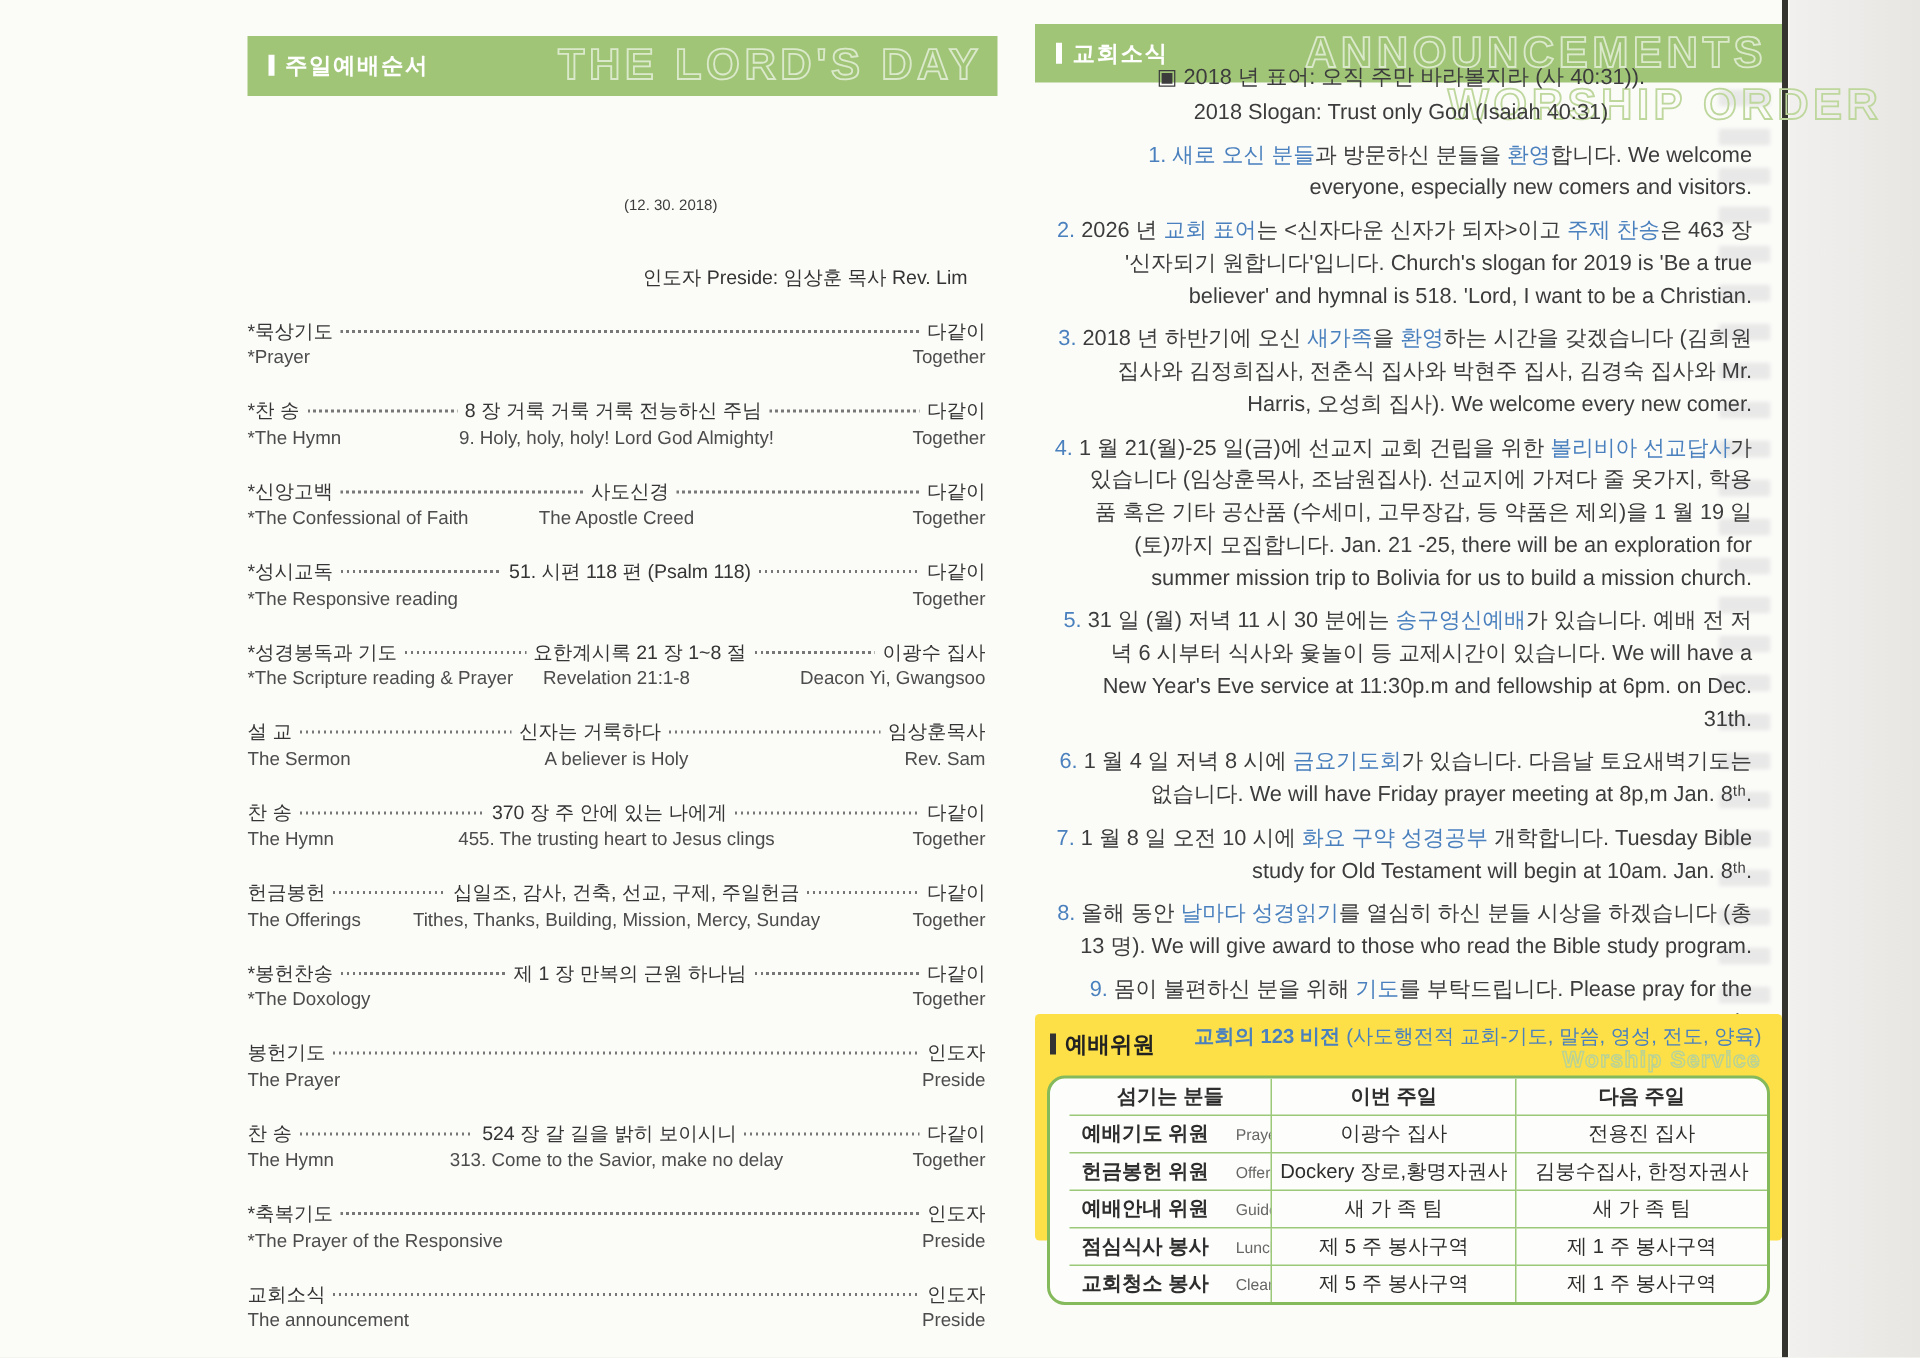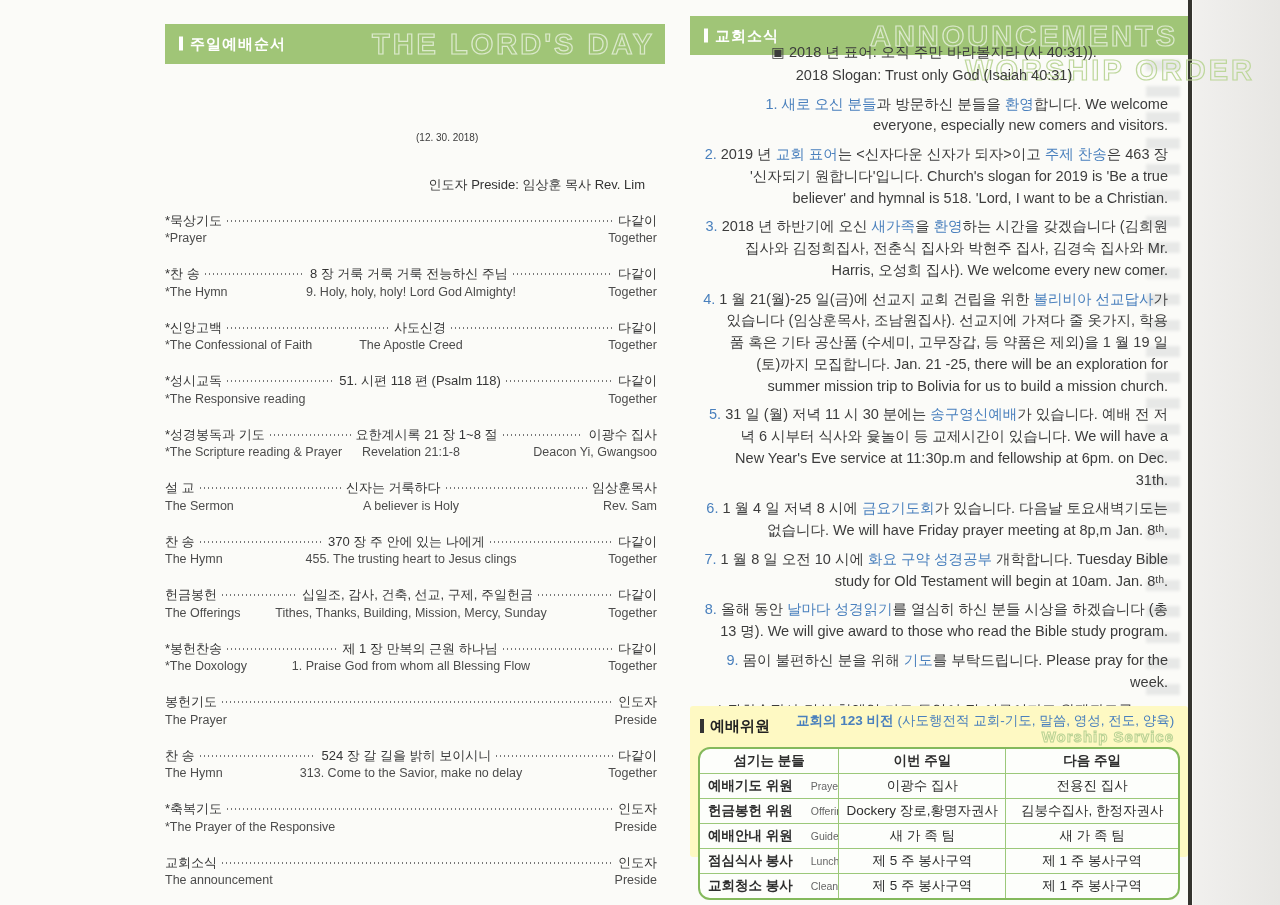--- a/index.html
+++ b/index.html
@@ -44,31 +44,31 @@
   
   .ann-box{position:absolute;left:700px;top:42px;width:468px;font-size:14.5px;
     line-height:1.5;color:#3c3c3c;}
   .slogan{text-align:center;margin:0 0 1px 0;}
   .slogan-en{text-align:center;margin:0 0 7px 0;}
   .ann{margin:0 0 7px 0;padding-left:17px;text-indent:-17px;text-align:right;}
   .blue{color:#4a80bd;}
   .bullet{margin:1px 0;padding-left:28px;text-indent:-11px;}
 
   
-  .ws-panel{position:absolute;left:690px;top:706px;width:498px;height:151px;
-    background:#fef9c3;border-radius:3px;}
+  .ws-panel{position:absolute;left:690px;top:676px;width:498px;height:151px;
+    background:#fde047;border-radius:3px;}
   .ws-head{position:relative;height:40px;}
   .ws-section{position:absolute;left:10px;top:11px;font-size:15px;font-weight:bold;color:#222;white-space:nowrap;}
   .ws-section .bar{display:inline-block;width:4px;height:14px;background:#333;margin-right:6px;vertical-align:-2px;}
   .ws-vision{position:absolute;left:106px;top:6px;font-size:13.5px;color:#4a80bd;white-space:nowrap;}
   .ws-vision .t{font-weight:bold;margin-right:4px;}
   .ws-watermark{position:absolute;right:14px;top:22px;font-size:15px;font-weight:bold;
     letter-spacing:1px;color:transparent;-webkit-text-stroke:1px #b9d295;white-space:nowrap;}
   .ws-tablewrap{position:absolute;left:8px;top:41px;right:8px;border:2px solid #84b95c;
-    border-radius:12px;overflow:hidden;background:#fdfefb;}
+    border-radius:12px;overflow:hidden;background:#fdfefb;padding-left:13px;}
   table.ws{width:100%;border-collapse:collapse;table-layout:fixed;font-size:13.5px;color:#2e2e2e;}
   table.ws col.c1{width:29%;} table.ws col.c2{width:35%;} table.ws col.c3{width:36%;}
   table.ws th,table.ws td{border:1px solid #9cc87a;height:24px;padding:0 4px;text-align:center;
     overflow:hidden;white-space:nowrap;}
   table.ws th{font-weight:bold;}
   table.ws td.role{text-align:left;padding-left:8px;font-weight:bold;}
   table.ws td.role .en{font-weight:normal;font-size:10.5px;color:#666;margin-left:18px;}
   table.ws tr>*:first-child{border-left:none;} table.ws tr>*:last-child{border-right:none;}
   table.ws tr:first-child>*{border-top:none;} table.ws tr:last-child>*{border-bottom:none;}
 </style>
@@ -202,21 +202,20 @@
       <div class="wo-item">
         <div class="wo-ko">
           <span>*봉헌찬송</span>
           <span class="leader"></span>
           <span>제 1 장  만복의 근원 하나님</span>
           <span class="leader"></span>
           <span>다같이</span>
         </div>
         <div class="wo-en">
           <span class="l">*The Doxology</span>
-          <span class="c">1. Praise God from whom all Blessing Flow</span>
           <span class="r">Together</span>
         </div>
       </div>
       <div class="wo-item">
         <div class="wo-ko">
           <span>봉헌기도</span>
           <span class="leader"></span>
           <span>인도자</span>
         </div>
         <div class="wo-en">
@@ -264,21 +263,21 @@
 
   <div class="band band-right">
     <span class="tab"><span class="bar"></span><span>교회소식</span></span>
     <span class="outline-on-band">ANNOUNCEMENTS</span>
   </div>
 
   <div class="ann-box" id="ann-box">
     <p class="slogan">▣ 2018 년 표어: 오직 주만 바라볼지라 (사 40:31)).</p>
     <p class="slogan-en">2018 Slogan: Trust only God (Isaiah 40:31)</p>
   <p class="ann"><span class="blue">1. </span><span class="blue">새로 오신 분들</span><span>과 방문하신 분들을 </span><span class="blue">환영</span><span>합니다. We welcome everyone, especially new comers and visitors.</span></p>
-      <p class="ann"><span class="blue">2. </span><span>2019 년 </span><span class="blue">교회 표어</span><span>는 &lt;신자다운 신자가 되자&gt;이고 </span><span class="blue">주제 찬송</span><span>은 463 장 '신자되기 원합니다'입니다. Church's slogan for 2019 is 'Be a true believer' and hymnal is 518. 'Lord, I want to be a Christian.</span></p>
+      <p class="ann"><span class="blue">2. </span><span>2026 년 </span><span class="blue">교회 표어</span><span>는 &lt;신자다운 신자가 되자&gt;이고 </span><span class="blue">주제 찬송</span><span>은 463 장 '신자되기 원합니다'입니다. Church's slogan for 2019 is 'Be a true believer' and hymnal is 518. 'Lord, I want to be a Christian.</span></p>
       <p class="ann"><span class="blue">3. </span><span>2018 년 하반기에 오신 </span><span class="blue">새가족</span><span>을 </span><span class="blue">환영</span><span>하는 시간을 갖겠습니다 (김희원집사와 김정희집사, 전춘식 집사와 박현주 집사, 김경숙 집사와 Mr. Harris, 오성희 집사). We welcome every new comer.</span></p>
       <p class="ann"><span class="blue">4. </span><span>1 월 21(월)-25 일(금)에 선교지 교회 건립을 위한 </span><span class="blue">볼리비아 선교답사</span><span>가 있습니다 (임상훈목사, 조남원집사). 선교지에 가져다 줄 옷가지, 학용품 혹은 기타 공산품 (수세미, 고무장갑, 등 약품은 제외)을 1 월 19 일(토)까지 모집합니다. Jan. 21 -25, there will be an exploration for summer mission trip to Bolivia for us to build a mission church.</span></p>
       <p class="ann"><span class="blue">5. </span><span>31 일 (월) 저녁 11 시 30 분에는 </span><span class="blue">송구영신예배</span><span>가 있습니다. 예배 전 저녁 6 시부터 식사와 윷놀이 등 교제시간이 있습니다. We will have a New Year's Eve service at 11:30p.m and fellowship at 6pm. on Dec. 31th.</span></p>
       <p class="ann"><span class="blue">6. </span><span>1 월 4 일 저녁 8 시에 </span><span class="blue">금요기도회</span><span>가 있습니다. 다음날 토요새벽기도는 없습니다. We will have Friday prayer meeting at 8p,m Jan. 8ᵗʰ.</span></p>
       <p class="ann"><span class="blue">7. </span><span>1 월 8 일 오전 10 시에 </span><span class="blue">화요 구약 성경공부</span><span> 개학합니다. Tuesday Bible study for Old Testament will begin at 10am. Jan. 8ᵗʰ.</span></p>
       <p class="ann"><span class="blue">8. </span><span>올해 동안 </span><span class="blue">날마다 성경읽기</span><span>를 열심히 하신 분들 시상을 하겠습니다 (총 13 명). We will give award to those who read the Bible study program.</span></p>
       <p class="ann"><span class="blue">9. </span><span>몸이 불편하신 분을 위해 </span><span class="blue">기도</span><span>를 부탁드립니다. Please pray for the week.</span></p>
       <p class="bullet">*  권희숙집사-만성 혈액암 키모 투약이 잘 이루어지고 완쾌되도록</p>
       <p class="bullet">*  신진집사- 허리 등 몸의 통증, 남편 신광호집사 두통이 사라지도록</p>
       <p class="bullet">*  Dockery 장로-골반 뼈와 무릎 등 통증의 원인이 제거 되도록</p>

